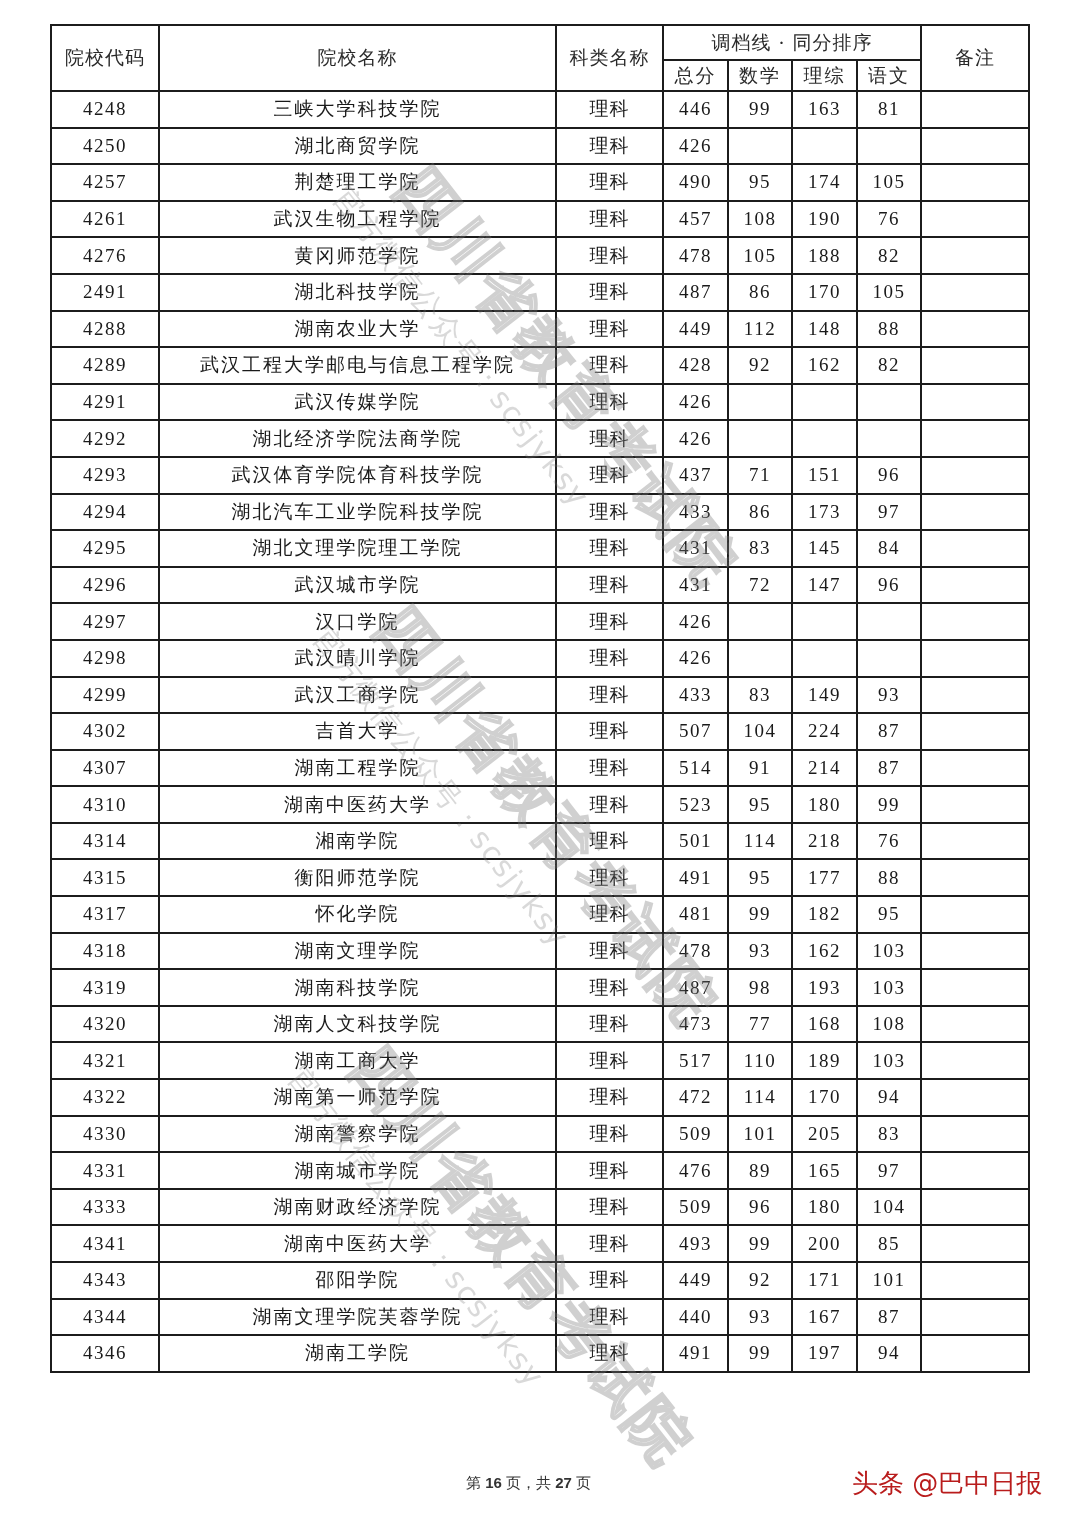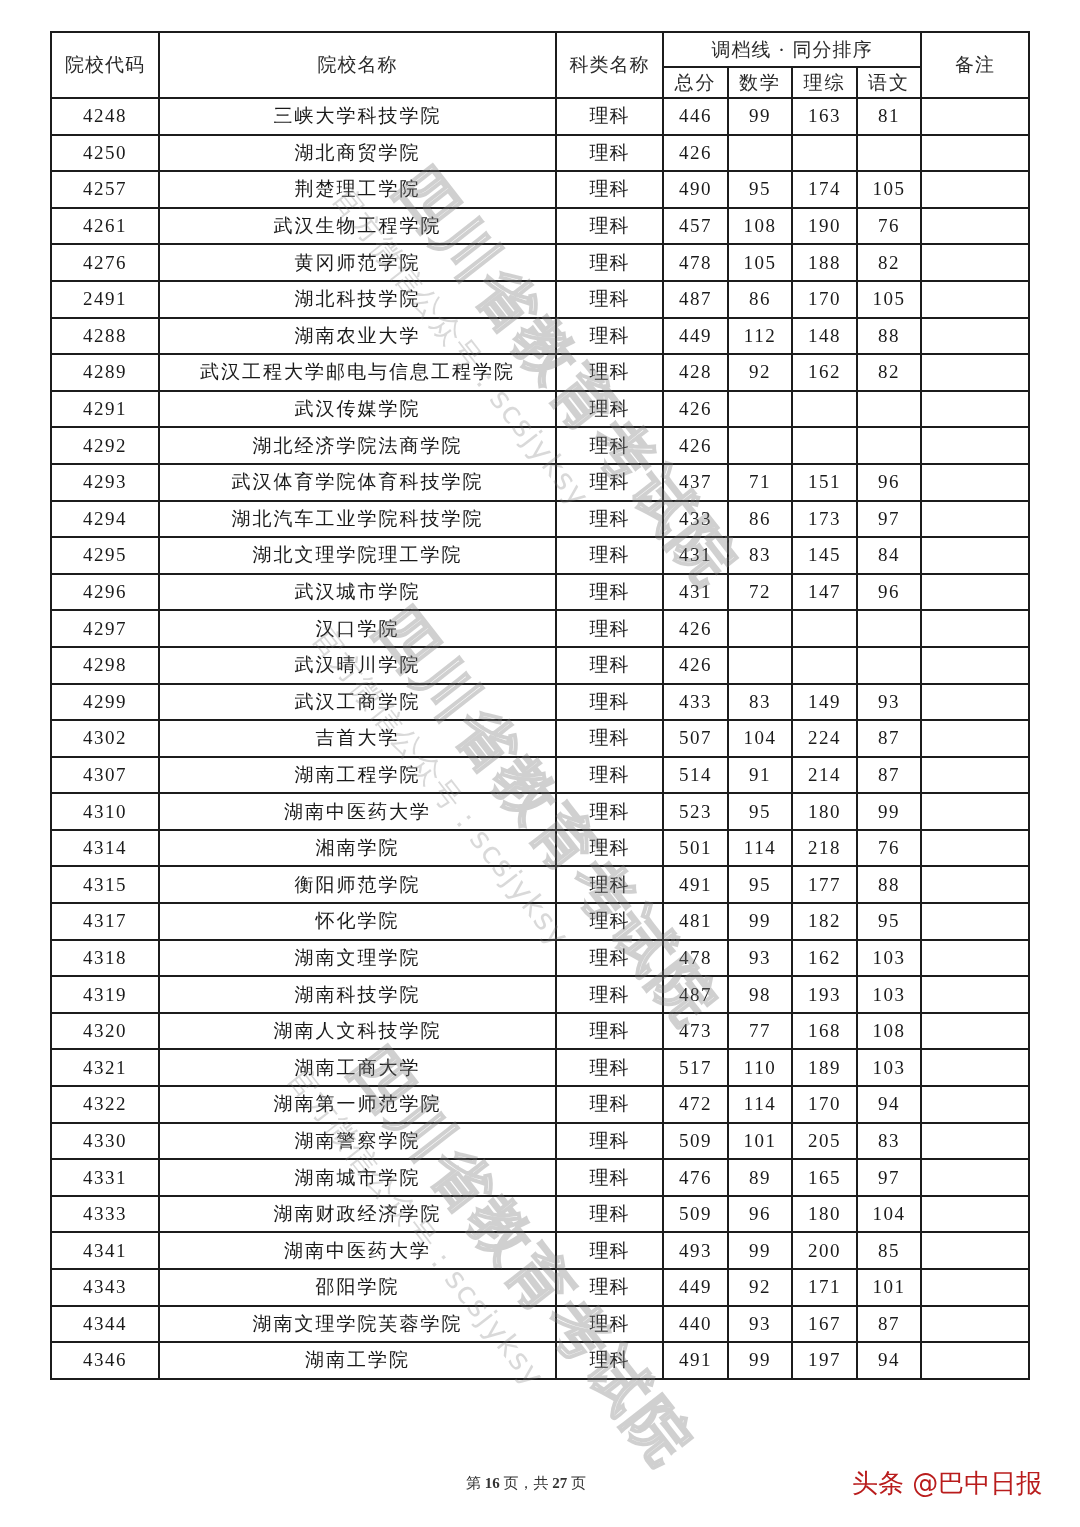--- a/index.html
+++ b/index.html
@@ -1,38 +1,38 @@
 <!DOCTYPE html>
 <html><head>
 <meta charset="utf-8">
 <style>
   html, body { margin: 0; padding: 0; background: #ffffff; }
   body { width: 1080px; height: 1527px; position: relative; overflow: hidden;
          font-family: "DejaVu Serif", "Liberation Serif", serif; color: #1a1a1a; }
   table.score-table {
-    position: absolute; left: 50px; top: 31px;
+    position: absolute; left: 50px; top: 24px;
     border-collapse: collapse; table-layout: fixed; width: 978px;
   }
   table.score-table td, table.score-table th {
     border: 2px solid #1c1c1c; padding: 0; text-align: center;
     font-weight: normal; font-size: 19px; white-space: nowrap; overflow: hidden;
   }
   th.hdr { font-size: 20px; color: #2a2a2a; letter-spacing: 1px; }
   th.hdr-top { height: 33px; }
   th.hdr-sub { height: 29px; font-size: 19px; letter-spacing: 2px; }
   td { height: 34.6px; }
   td.num { letter-spacing: 1.5px; font-family: "Liberation Serif", "DejaVu Serif", serif; font-size: 20px; }
   td.name { text-align: left; padding-left: 6px; letter-spacing: 2px; margin-top: 36px; }
   td.cat { letter-spacing: 1px; }
   .watermark { position: absolute; pointer-events: none; color: rgba(120,120,120,0.28);
                transform-origin: left top; transform: rotate(52deg); white-space: nowrap; }
   .wm-main { font-family: "DejaVu Sans", sans-serif; font-size: 60px; font-weight: bold;
              -webkit-text-stroke: 2px rgba(120,120,120,0.35); color: transparent; letter-spacing: 4px; }
   .wm-sub { font-family: "DejaVu Sans", sans-serif; font-size: 30px; margin-top: 4px; margin-left: -30px; letter-spacing: 2px; }
-  .footer-page { position: absolute; left: 466px; top: 1474px; font-family: Liberation Serif, serif;
+  .footer-page { position: absolute; left: 466px; top: 1474px; font-family: Liberation Sans, sans-serif;
                  font-size: 15px; color: #333; }
   .footer-page b { font-weight: bold; }
   .footer-brand { position: absolute; left: 852px; top: 1466px; font-family: "DejaVu Sans", sans-serif;
                   font-size: 26px; color: #b91c1c; letter-spacing: 0px; }
 </style>
 </head>
 <body>
 
 <table class="score-table">
   <colgroup>

